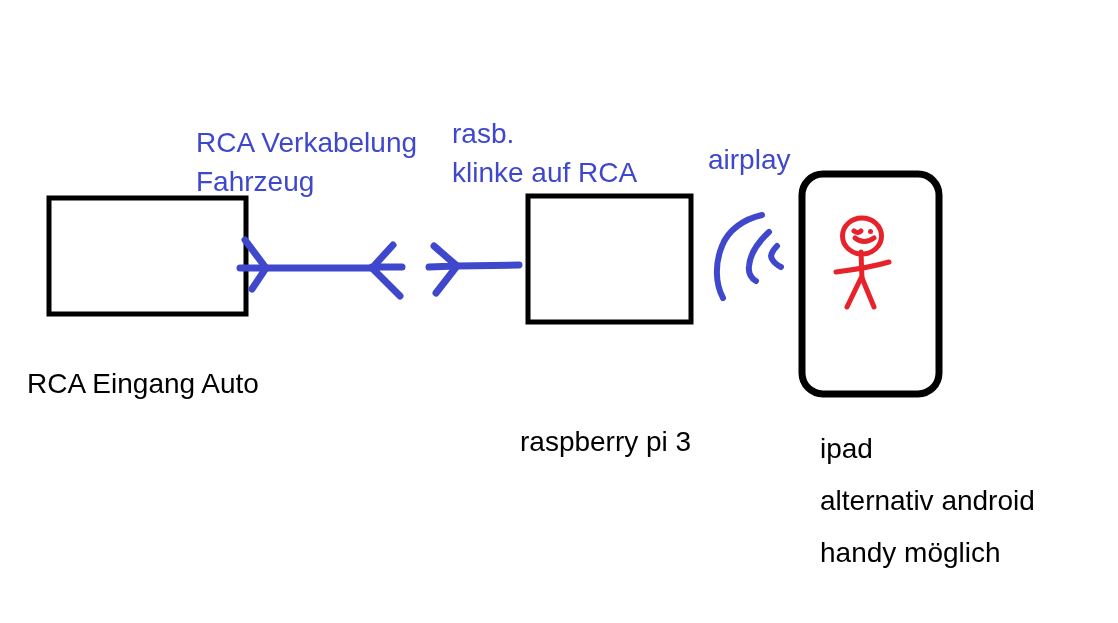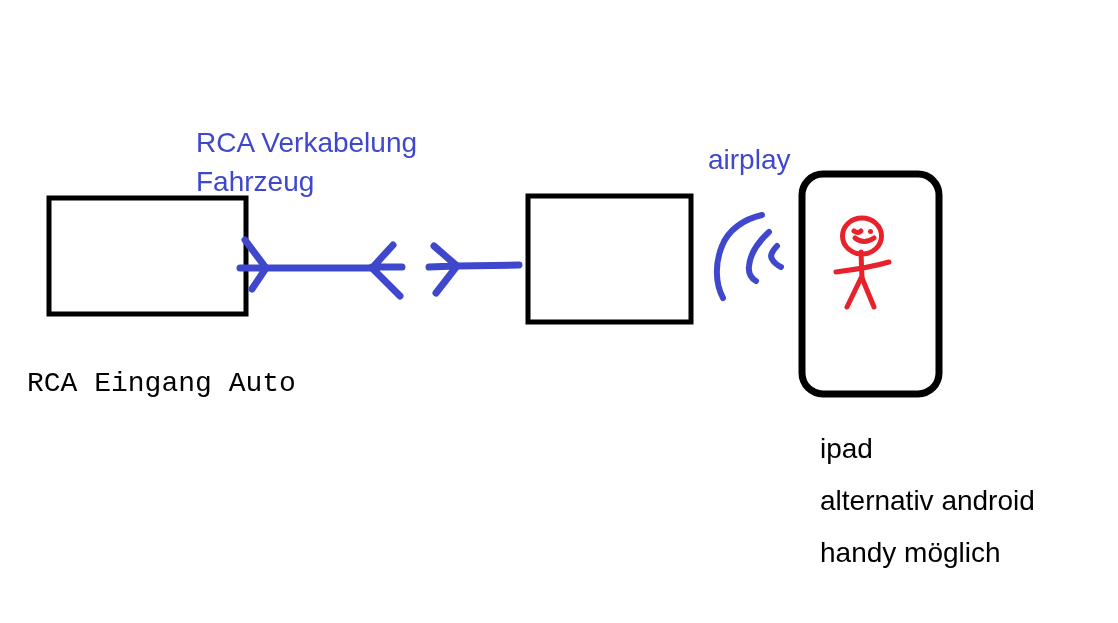--- a/index.html
+++ b/index.html
@@ -61,23 +61,26 @@
       <path d="M861,252 L862,279"></path>
       <path d="M836,272 C852,270 872,267 889,262"></path>
       <path d="M861,278 L847,307"></path>
       <path d="M862,278 L874,307"></path>
     </g>
   </svg>
 
   <div class="label blue" style="left:196px; top:123px;">RCA Verkabelung
 Fahrzeug</div>
 
+  <div class="label blue" style="left:452px; top:114px;">rasb.
+klinke auf RCA</div>
 
   <div class="label blue" style="left:708px; top:140px;">airplay</div>
 
-  <div class="label" style="left:27px; top:364px;font-family:Liberation Mono, monospace;">RCA Eingang Auto</div>
+  <div class="label" style="left:27px; top:364px;">RCA Eingang Auto</div>
 
+  <div class="label" style="left:520px; top:422px;">raspberry pi 3</div>
 
   <div class="label tight" style="left:820px; top:423px;">ipad
 alternativ android
 handy möglich</div>
 
 </div>
 
 </body></html>

